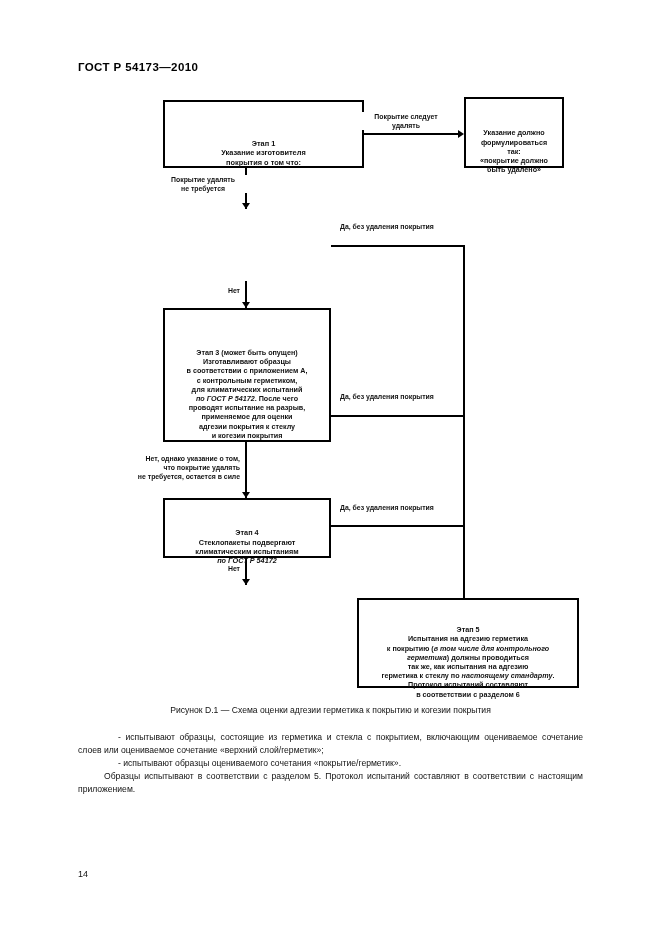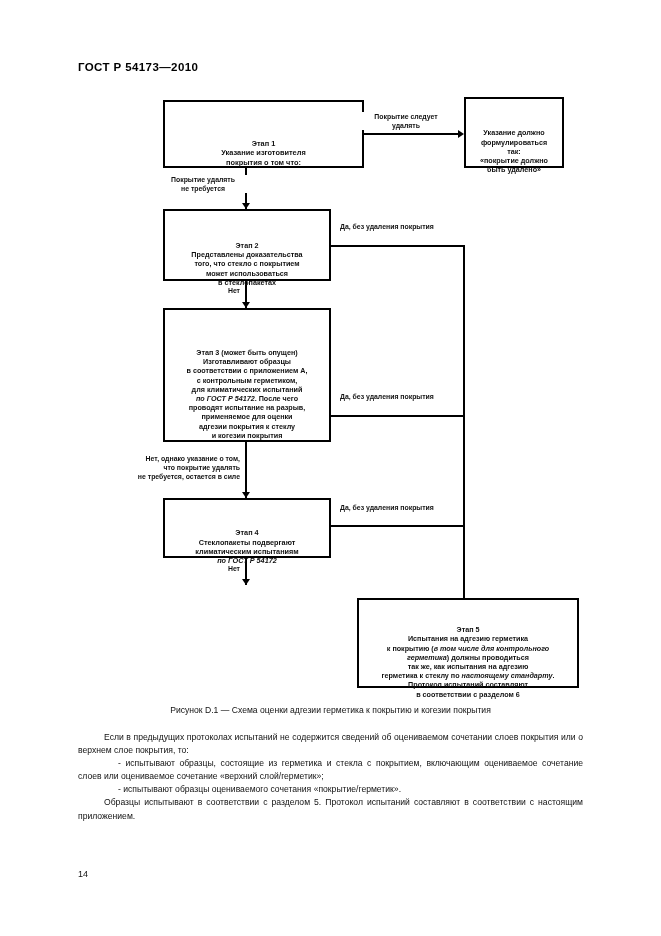--- a/index.html
+++ b/index.html
@@ -134,29 +134,20 @@
     <div class="node" id="box-note1">
       <div class="inner">
         <div>Указание должно</div>
         <div>формулироваться</div>
         <div>так:</div>
         <div>«покрытие должно</div>
         <div>быть удалено»</div>
       </div>
     </div>
 
-    <div class="node" id="box-stage2">
-      <div class="inner">
-        <div>Этап 2</div>
-        <div>Представлены доказательства</div>
-        <div>того, что стекло с покрытием</div>
-        <div>может использоваться</div>
-        <div>в стеклопакетах</div>
-      </div>
-    </div>
 
     <div class="node" id="box-stage3">
       <div class="inner">
         <div>Этап 3 (может быть опущен)</div>
         <div>Изготавливают образцы</div>
         <div>в соответствии с приложением А,</div>
         <div>с контрольным герметиком,</div>
         <div>для климатических испытаний</div>
         <div>
           <em>по ГОСТ Р 54172</em><span>. После чего</span>
@@ -220,21 +211,20 @@
       <div>Нет, однако указание о том,</div>
       <div>что покрытие удалять</div>
       <div>не требуется, остается в силе</div>
     </div>
 
   </div>
 
   <div class="caption">Рисунок  D.1 — Схема оценки адгезии герметика к покрытию и когезии покрытия</div>
 
   <div class="body">
-    <p class="ind">Если в предыдущих протоколах испытаний не содержится сведений об оцениваемом сочетании слоев покрытия или о верхнем слое покрытия, то:</p>
     <p class="dash">-  испытывают образцы, состоящие из герметика и стекла с покрытием, включающим оцениваемое сочетание слоев или оцениваемое сочетание «верхний слой/герметик»;</p>
     <p class="dash">-  испытывают образцы оцениваемого сочетания «покрытие/герметик».</p>
     <p class="ind">Образцы испытывают в соответствии с разделом 5. Протокол испытаний составляют в соответствии с настоящим приложением.</p>
   </div>
 
   <div class="pageno">14</div>
 
 </div>
 
 </body></html>

